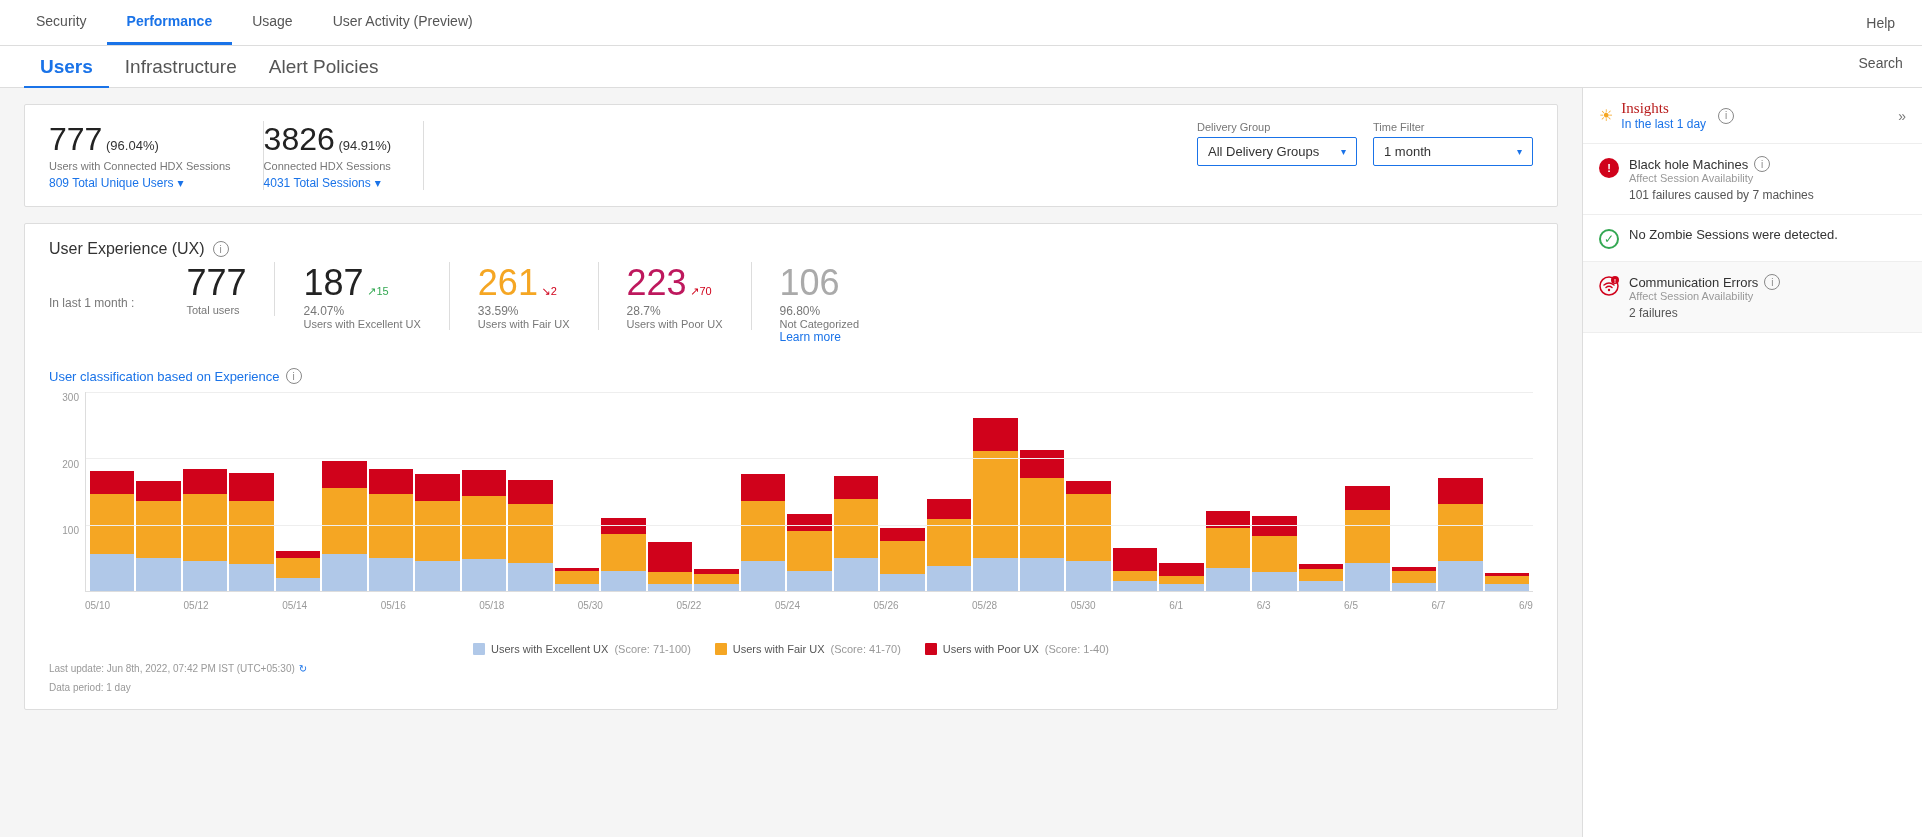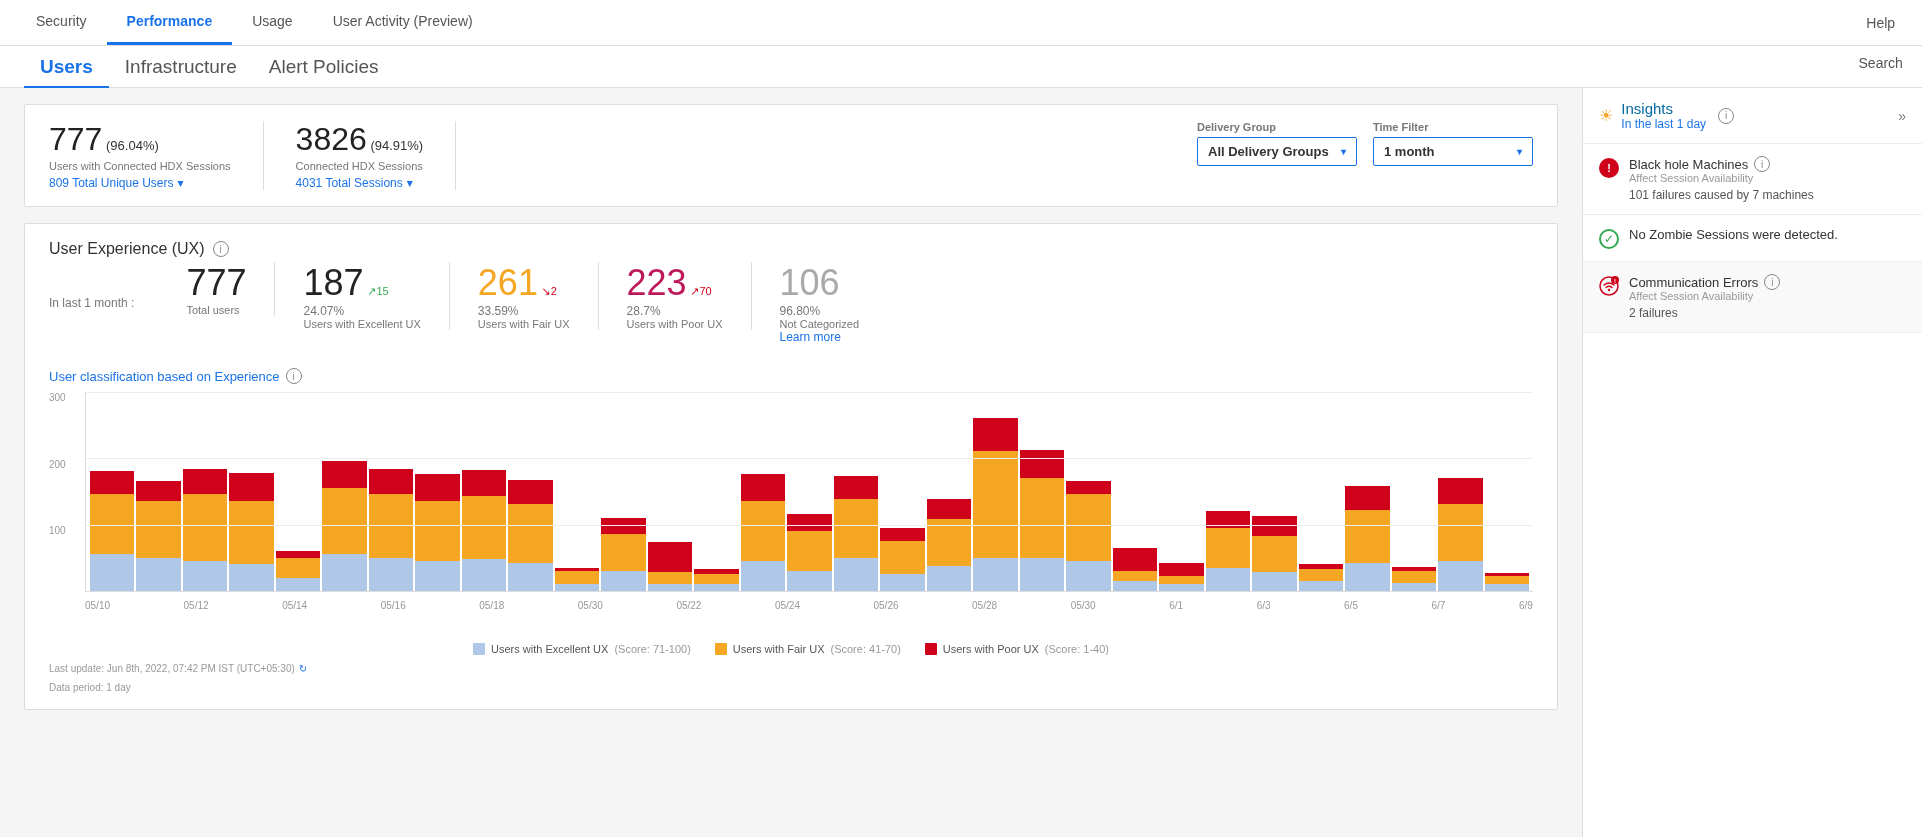--- a/index.html
+++ b/index.html
@@ -35,28 +35,28 @@
     
     .main-content { display: flex; padding: 0; background: #f5f5f5; min-height: calc(837px - 88px); }
     .content-area { flex: 1; padding: 16px 24px; overflow: auto; }
 
     
     .stats-row {
       display: flex; align-items: flex-start; background: #fff;
       border: 1px solid #ddd; border-radius: 2px; padding: 16px 24px;
       margin-bottom: 16px; gap: 0;
     }
-    .stat-block { padding-right: 32px; border-right: 1px solid #ddd; margin-right: 32px; }
+    .stat-block { padding-right: 32px; border-right: 1px solid #ddd; }
     .stat-block:last-child { border-right: none; margin-right: 0; }
     .stat-number { font-size: 32px; font-weight: 300; color: #222; }
     .stat-label { font-size: 11px; color: #777; margin-top: 2px; }
     .stat-link { color: #1a73e8; font-size: 12px; cursor: pointer; display: flex; align-items: center; gap: 4px; margin-top: 4px; }
 
     .filters-area { margin-left: auto; display: flex; gap: 16px; align-items: flex-start; }
-    .filter-group { display: flex; flex-direction: column; gap: 4px; font-weight: bold; }
+    .filter-group { display: flex; flex-direction: column; gap: 4px; }
     .filter-label { font-size: 11px; color: #777; }
     .filter-select {
       display: flex; align-items: center; border: 1px solid #1a73e8; border-radius: 2px;
       padding: 6px 10px; cursor: pointer; background: #fff; gap: 8px; min-width: 160px;
       font-size: 13px; color: #333;
     }
     .filter-select .chevron { color: #1a73e8; font-size: 10px; margin-left: auto; }
 
     
     .ux-section { background: #fff; border: 1px solid #ddd; border-radius: 2px; padding: 16px 24px; margin-bottom: 16px; }
@@ -100,21 +100,21 @@
     
     .right-panel {
       width: 340px; min-width: 340px; background: #fff;
       border-left: 1px solid #ddd; padding: 0; display: flex; flex-direction: column;
     }
     .insights-header {
       display: flex; align-items: center; padding: 12px 16px;
       border-bottom: 1px solid #eee; gap: 8px;
     }
     .insights-icon { color: #f5a623; font-size: 16px; }
-    .insights-title { font-size: 15px; font-weight: 500; color: #0369a1; }
+    .insights-title { font-size: 15px; font-weight: 500; color: #b91c1c; font-family: Liberation Serif, serif; }
     .insights-subtitle { font-size: 12px; color: #1a73e8; }
     .insights-expand { margin-left: auto; cursor: pointer; color: #777; font-size: 14px; }
 
     .insight-item { padding: 12px 16px; border-bottom: 1px solid #eee; display: flex; gap: 10px; align-items: flex-start; }
     .insight-item.highlighted { background: #f9f9f9; }
     .insight-icon-wrap { margin-top: 2px; flex-shrink: 0; }
     .insight-content { flex: 1; }
     .insight-item-title { font-size: 13px; font-weight: 500; color: #333; display: flex; align-items: center; gap: 6px; }
     .insight-item-subtitle { font-size: 11px; color: #999; margin-bottom: 4px; }
     .insight-item-detail { font-size: 12px; color: #555; }
@@ -246,21 +246,21 @@
           <span class="learn-more">Learn more</span>
         </div>
       </div>
 
       <div class="chart-header">
         <span>User classification based on Experience</span>
         <span class="info-icon">i</span>
       </div>
 
       <div style="position:relative; padding-left:36px; padding-bottom:24px;">
-        <div style="position:absolute;left:0;top:0;height:200px;display:flex;flex-direction:column;justify-content:space-between;font-size:10px;color:#999;text-align:left;width:30px;">
+        <div style="position:absolute;left:0;top:0;height:200px;display:flex;flex-direction:column;justify-content:space-between;font-size:10px;color:#999;text-align:right;width:30px;">
           <span>300</span>
           <span>200</span>
           <span>100</span>
           <span></span>
         </div>
         <div class="chart-container" id="chart-bars-container">
           <div class="grid-line" style="top:0%"></div>
           <div class="grid-line" style="top:33.3%"></div>
           <div class="grid-line" style="top:66.6%"></div>
         <div class="chart-bars">

